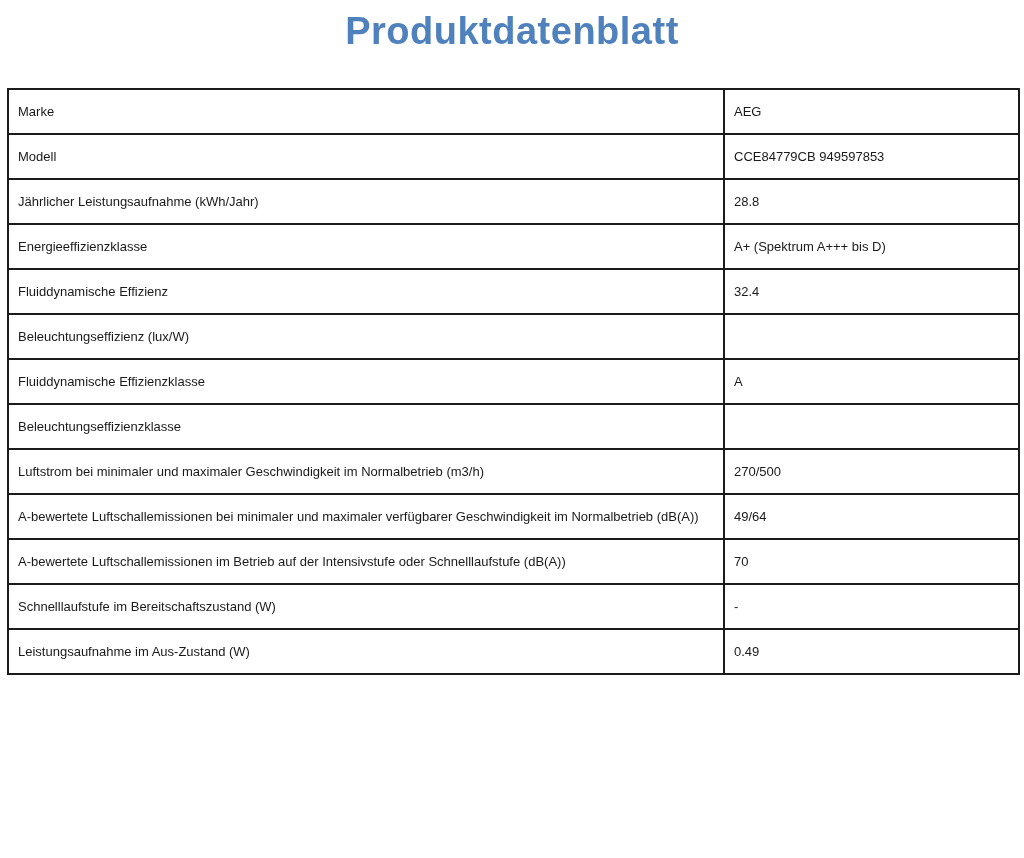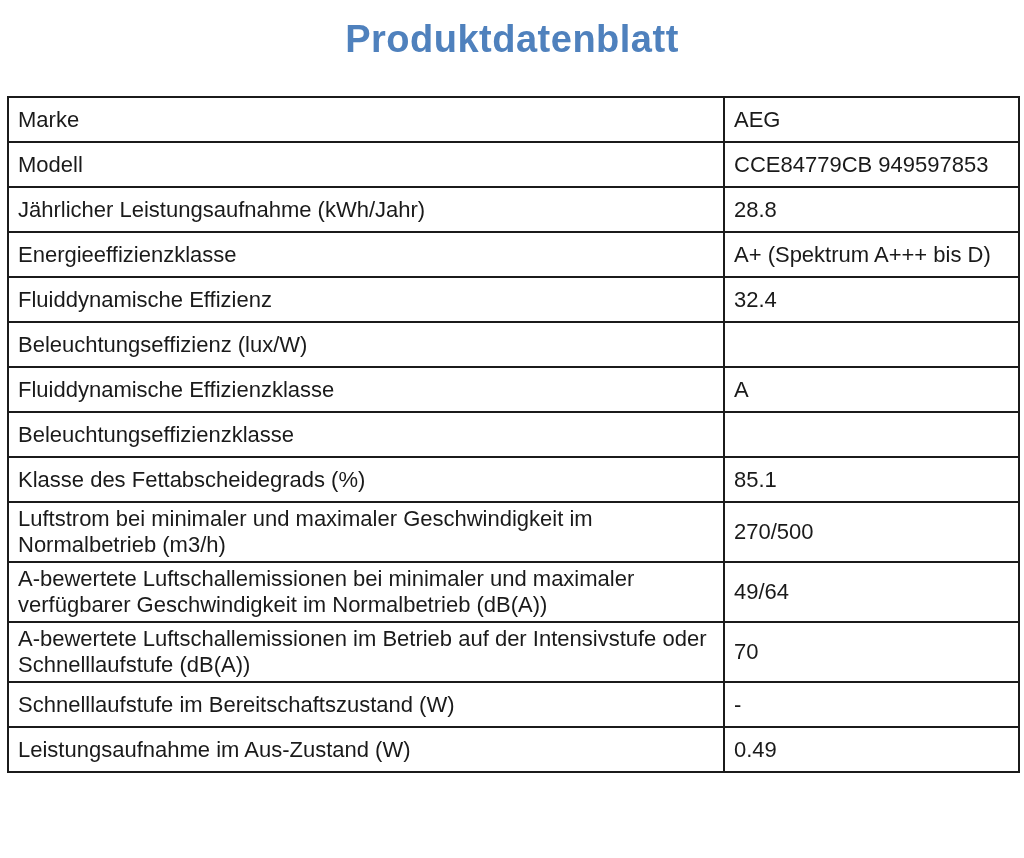--- a/index.html
+++ b/index.html
@@ -13,42 +13,42 @@
     font-family: "Liberation Sans", "DejaVu Sans", sans-serif;
     color: #1a1a1a;
     overflow: hidden;
   }
   .doc {
     width: 1024px;
     height: 858px;
     box-sizing: border-box;
   }
   .title {
-    margin: 16px;
+    margin: 8px;
     padding-top: 0;
     height: 46px;
     line-height: 46px;
     text-align: center;
     font-size: 38px;
     font-weight: bold;
     letter-spacing: 0.5px;
     color: #4f81bd; 
   }
   table.datasheet {
     border-collapse: collapse;
     table-layout: fixed;
     width: 1011px;
     margin: 34px 6px 0 7px;
   }
   table.datasheet col.c-label { width: 716px; }
   table.datasheet col.c-value { width: 295px; }
   table.datasheet td {
     border: 2px solid #1b1b1b;
     padding: 3px 8px 3px 9px;
-    font-size: 22px;
+    font-size: 13px;
     line-height: 26px;
     vertical-align: middle;
     overflow: hidden;
     word-wrap: break-word;
   }
   table.datasheet tr { height: 45px; }
 </style>
 </head>
 <body>
 
@@ -87,24 +87,20 @@
         </tr>
         <tr>
           <td>Fluiddynamische Effizienzklasse</td>
           <td>A</td>
         </tr>
         <tr>
           <td>Beleuchtungseffizienzklasse</td>
           <td></td>
         </tr>
         <tr>
-          <td>Klasse des Fettabscheidegrads (%)</td>
-          <td>85.1</td>
-        </tr>
-        <tr>
           <td>Luftstrom bei minimaler und maximaler Geschwindigkeit im Normalbetrieb (m3/h)</td>
           <td>270/500</td>
         </tr>
         <tr>
           <td>A-bewertete Luftschallemissionen bei minimaler und maximaler verfügbarer Geschwindigkeit im Normalbetrieb (dB(A))</td>
           <td>49/64</td>
         </tr>
         <tr>
           <td>A-bewertete Luftschallemissionen im Betrieb auf der Intensivstufe oder Schnelllaufstufe (dB(A))</td>
           <td>70</td>

